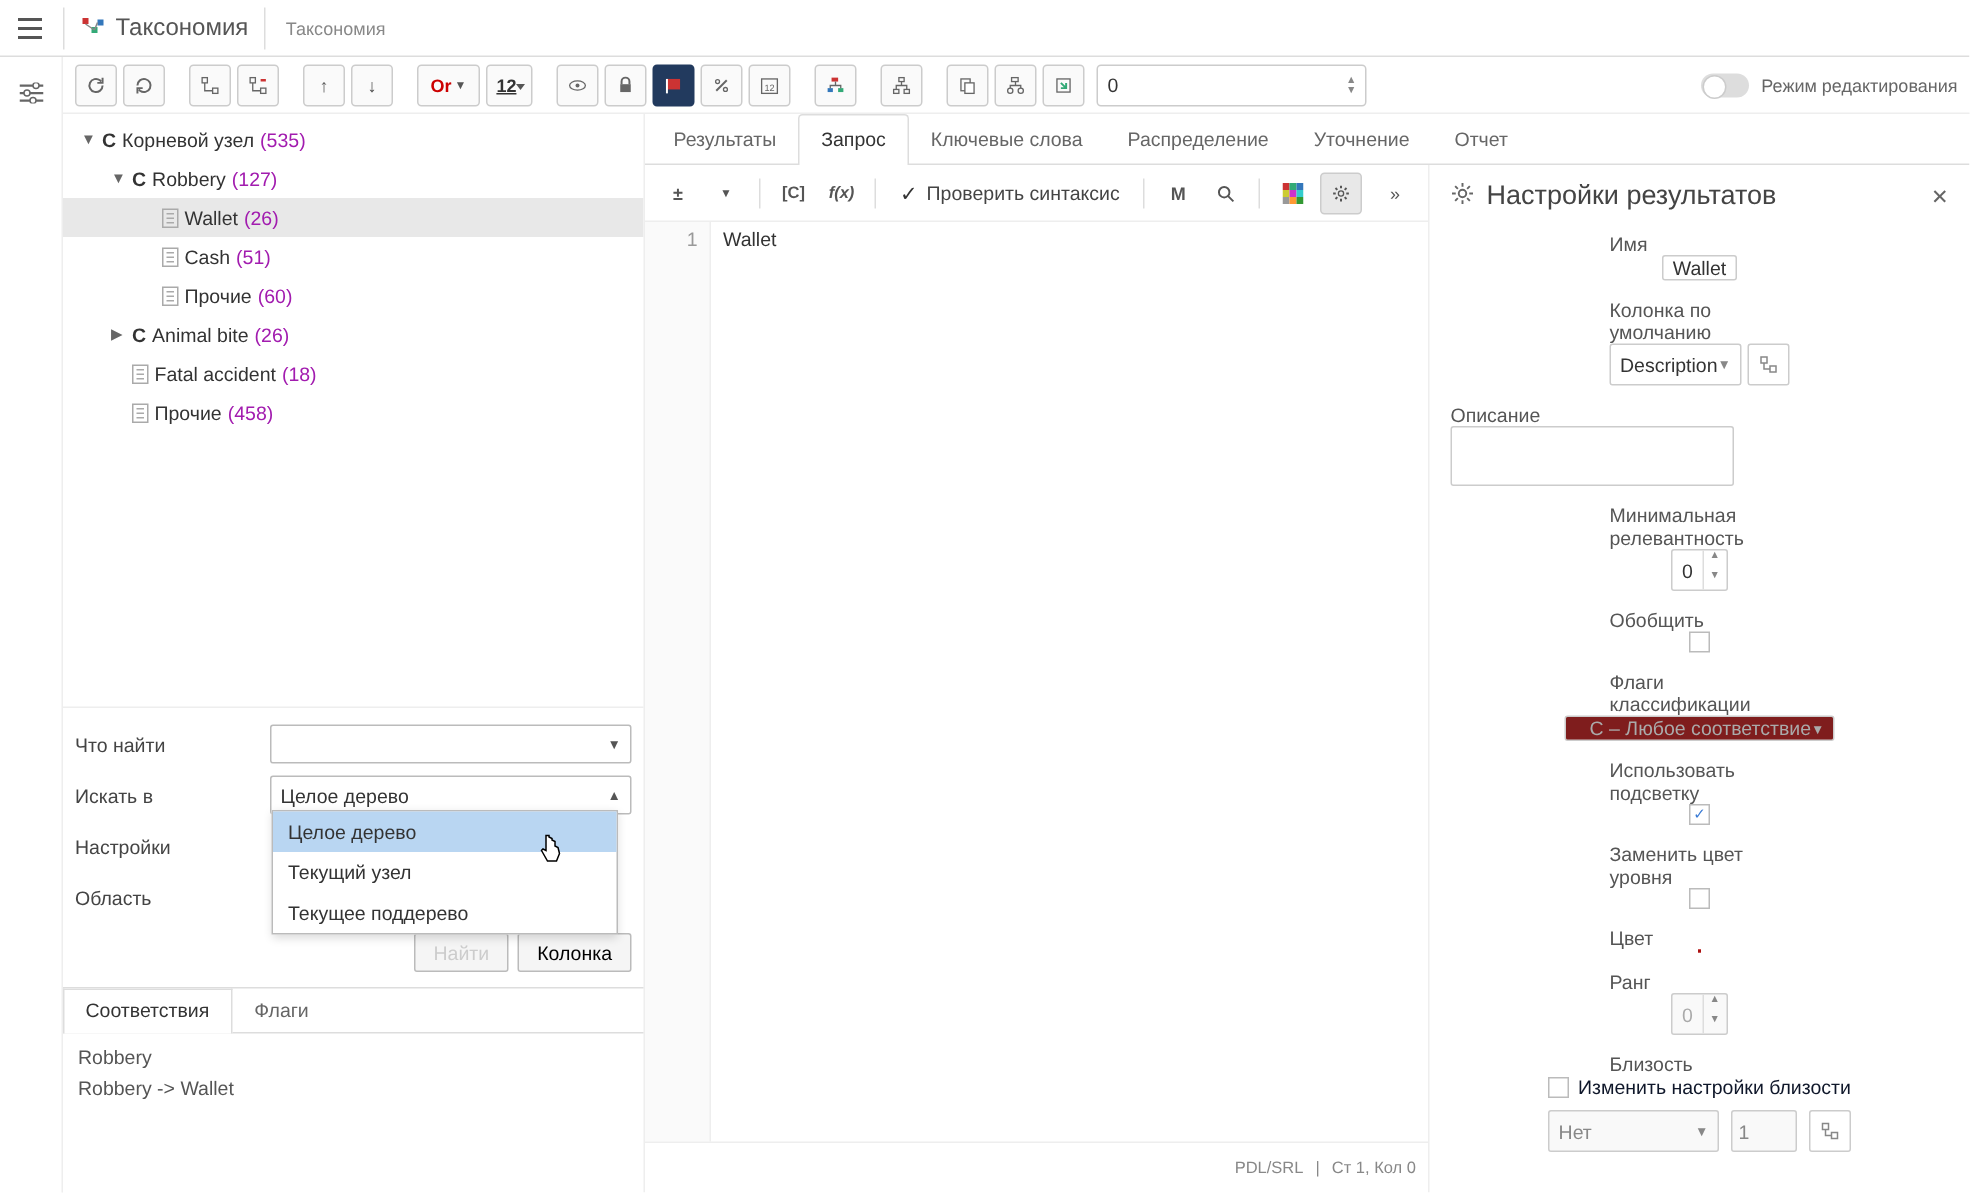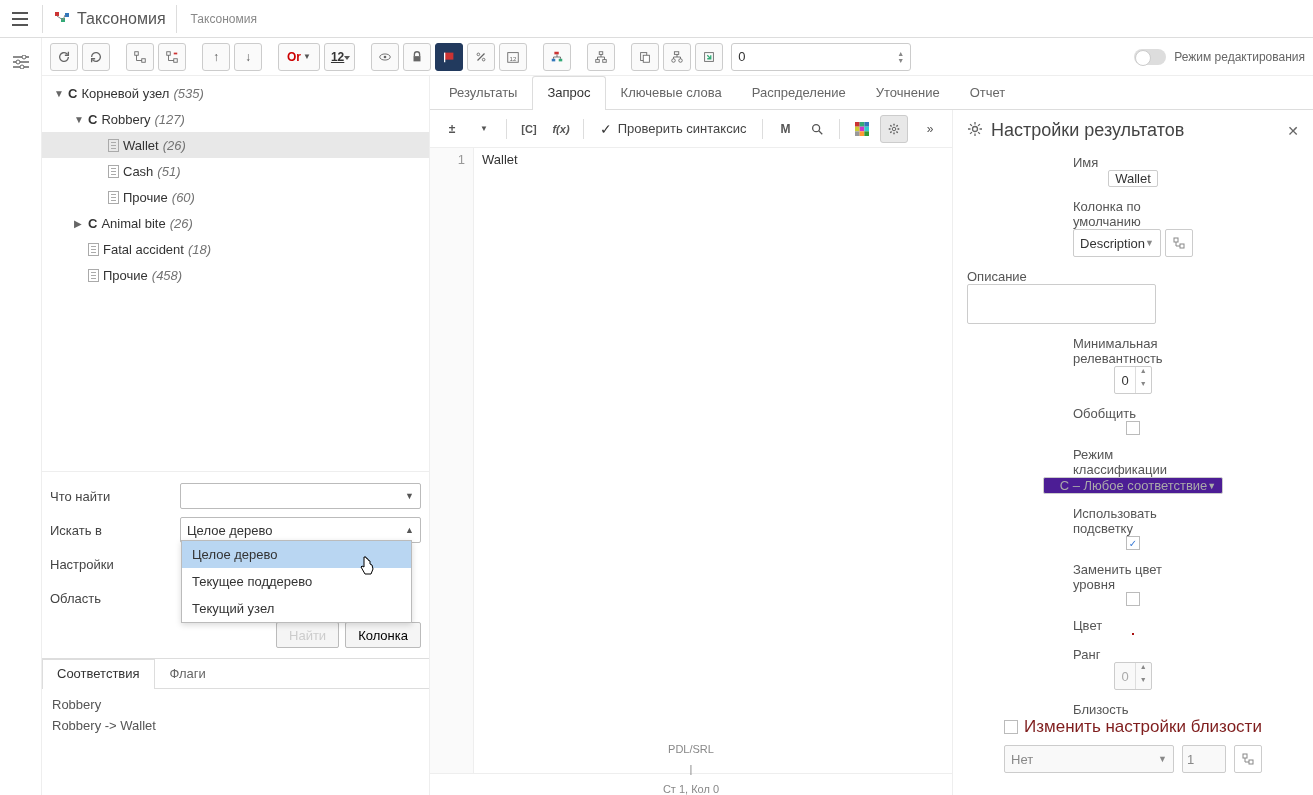--- a/index.html
+++ b/index.html
@@ -36,21 +36,21 @@
 .content-row { display: flex; flex: 1; overflow: hidden; }
 
 .left-panel { width: 388px; display: flex; flex-direction: column; border-right: 1px solid #eee; }
 
 .tree-area { flex: 0 0 395px; overflow: auto; padding: 4px 0; }
 .tree-row { display: flex; align-items: center; height: 26px; padding-left: 8px; cursor: pointer; white-space: nowrap; }
 .tree-row .expander { width: 14px; font-size: 10px; color: #666; }
 .tree-row .type-badge { font-weight: bold; margin-right: 4px; }
 .tree-row .doc-icon { color: #999; font-size: 10px; margin-right: 4px; border: 1px solid #aaa; width: 11px; height: 13px; display: inline-block; position: relative; }
 .tree-row .doc-icon::before { content: ''; position: absolute; top: 2px; left: 2px; right: 2px; height: 1px; background: #aaa; box-shadow: 0 3px 0 #aaa, 0 6px 0 #aaa; }
-.tree-row .count { color: #737373; font-style: italic; margin-left: 4px; }
+.tree-row .count { color: #a21caf; margin-left: 4px; }
 .tree-row.selected { background: #e8e8e8; }
 
 .search-form { border-top: 1px solid #eee; padding: 10px 8px; }
 .form-row { display: flex; align-items: center; margin-bottom: 6px; height: 28px; }
 .form-row label { width: 130px; font-size: 13px; color: #444; }
 .form-row .form-control { flex: 1; height: 26px; border: 1px solid #bbb; border-radius: 2px; padding: 0 6px; font-size: 13px; display: flex; align-items: center; justify-content: space-between; cursor: pointer; background: #fff; }
 .form-row .form-control .caret { font-size: 9px; color: #555; }
 .form-buttons { display: flex; justify-content: flex-end; gap: 6px; padding-top: 4px; }
 .form-buttons button { height: 26px; padding: 0 12px; border: 1px solid #bbb; background: #f5f5f5; border-radius: 2px; cursor: pointer; font-size: 13px; }
 
@@ -76,31 +76,31 @@
 .et-btn { width: 28px; height: 28px; display: inline-flex; align-items: center; justify-content: center; cursor: pointer; font-size: 12px; color: #555; border-radius: 3px; }
 .et-check-btn { display: inline-flex; align-items: center; gap: 6px; padding: 0 8px; height: 28px; cursor: pointer; font-size: 13px; color: #444; }
 .et-check-btn .check { color: #333; font-size: 14px; }
 .et-sep { width: 1px; height: 20px; background: #ddd; margin: 0 4px; }
 .et-btn.setting-active { border: 1px solid #ccc; background: #e8e8e8; }
 .et-push-right { margin-left: auto; }
 
 .code-editor { flex: 1; display: flex; font-family: 'Consolas', monospace; font-size: 13px; }
 .gutter { width: 44px; text-align: right; padding: 4px 8px 4px 0; color: #999; background: #fafafa; border-right: 1px solid #eee; }
 .code-body { flex: 1; padding: 4px 8px; }
-.statusbar { height: 22px; border-top: 1px solid #eee; display: flex; align-items: center; justify-content: flex-end; padding: 0 8px; font-size: 11px; color: #888; gap: 8px; flex-direction: column; }
+.statusbar { height: 34px; border-top: 1px solid #eee; display: flex; align-items: center; justify-content: flex-end; padding: 0 8px; font-size: 11px; color: #888; gap: 8px; }
 
 .settings-panel { width: 360px; padding: 10px 14px; overflow: auto; }
 .settings-header { display: flex; align-items: center; gap: 8px; margin-bottom: 14px; }
 .settings-header .hdr-icon { color: #666; }
 .settings-header h2 { font-size: 18px; font-weight: 400; color: #444; flex: 1; }
 .settings-header .close-x { cursor: pointer; color: #666; font-size: 14px; }
 .setting-row { display: flex; align-items: center; margin-bottom: 12px; flex-direction: column; }
 .setting-row label { width: 120px; font-size: 13px; color: #555; }
 .setting-row .input { flex: 1; height: 28px; border: 1px solid #ccc; border-radius: 2px; padding: 0 6px; font-size: 13px; display: flex; align-items: center; justify-content: space-between; }
-.setting-row .input.disabled { background: #4c1d95; color: #aaa; padding-left: 16px; }
+.setting-row .input.disabled { background: #7f1d1d; color: #aaa; padding-left: 16px; }
 .setting-row textarea { flex: 1; height: 44px; border: 1px solid #ccc; border-radius: 2px; padding: 4px 6px; font-size: 13px; resize: none; }
 .setting-row .checkbox { width: 14px; height: 14px; border: 1px solid #bbb; background: #fff; display: inline-flex; align-items: center; justify-content: center; font-size: 10px; color: #3a7bd5; }
 .setting-row .color-swatch { flex: 1; height: 24px; background: #c22; border: 1px solid #a11; cursor: pointer; }
 .setting-row .spinner-input { flex: 1; height: 28px; border: 1px solid #ccc; border-radius: 2px; display: flex; align-items: center; }
 .setting-row .spinner-input span.val { flex: 1; padding: 0 6px; }
 .setting-row .spinner-input .arrows { width: 16px; display: flex; flex-direction: column; border-left: 1px solid #ddd; }
 .setting-row .spinner-input .arrows div { height: 13px; font-size: 7px; text-align: center; color: #888; cursor: pointer; }
 .proximity-row { display: flex; align-items: center; gap: 8px; }
 .proximity-select { flex: 1; height: 28px; border: 1px solid #ccc; border-radius: 2px; padding: 0 6px; display: flex; align-items: center; justify-content: space-between; font-size: 13px; color: #888; background: #f9f9f9; }
 .proximity-num { width: 44px; height: 28px; border: 1px solid #ccc; border-radius: 2px; display: flex; align-items: center; padding: 0 4px; color: #888; background: #f9f9f9; }
@@ -475,21 +475,21 @@
                   <div>▲</div>
                   <div>▼</div>
                 </div>
               </div>
           </div>
           <div class="setting-row">
             <label>Обобщить</label>
             <div class="checkbox"></div>
           </div>
           <div class="setting-row">
-            <label>Режим классификации</label>
+            <label>Флаги классификации</label>
             <div class="input disabled">
                 <span>С – Любое соответствие</span>
                 <span style="font-size:9px;">▼</span>
               </div>
           </div>
           <div class="setting-row">
             <label>Использовать подсветку</label>
             <div class="checkbox">✓</div>
           </div>
           <div class="setting-row">
@@ -508,21 +508,21 @@
                   <div>▲</div>
                   <div>▼</div>
                 </div>
               </div>
           </div>
           <div class="setting-row" style="align-items:center;">
             <label>Близость</label>
             <div style="flex:1;">
               <div style="display:flex;align-items:center;gap:6px;margin-bottom:8px;">
                 <div class="checkbox"></div>
-                <span style="font-size:17px;color:#7f1d1d;">Изменить настройки близости</span>
+                <span style="font-size:13px;color:#0f172a;">Изменить настройки близости</span>
               </div>
               <div class="proximity-row">
                 <div class="proximity-select">
                     <span>Нет</span>
                     <span style="font-size:9px;">▼</span>
                   </div>
                 <div class="proximity-num">
                     <span>1</span>
                   </div>
                 <div class="proximity-extra-btn">
@@ -536,19 +536,19 @@
             </div>
           </div>
         </div>
       </div>
     </div>
   </div>
 </div>
 
 <div class="dropdown-popup" id="dd-popup" style="left:181px; top:540px; width:231px;">
     <div class="dd-item highlighted">Целое дерево</div>
+    <div class="dd-item">Текущий узел</div>
     <div class="dd-item">Текущее поддерево</div>
-    <div class="dd-item">Текущий узел</div>
   </div>
 
 <svg class="cursor-pointer" style="left:358px;top:555px;" width="18" height="22" viewBox="0 0 18 22">
     <path d="M6 2v10l-2-1-1 1 4 7h6l2-5-1-4-2-1V6l-2-1V4l-2-1V2z" fill="#fff" stroke="#000" stroke-width="1"></path>
   </svg>
 
 </body></html>

